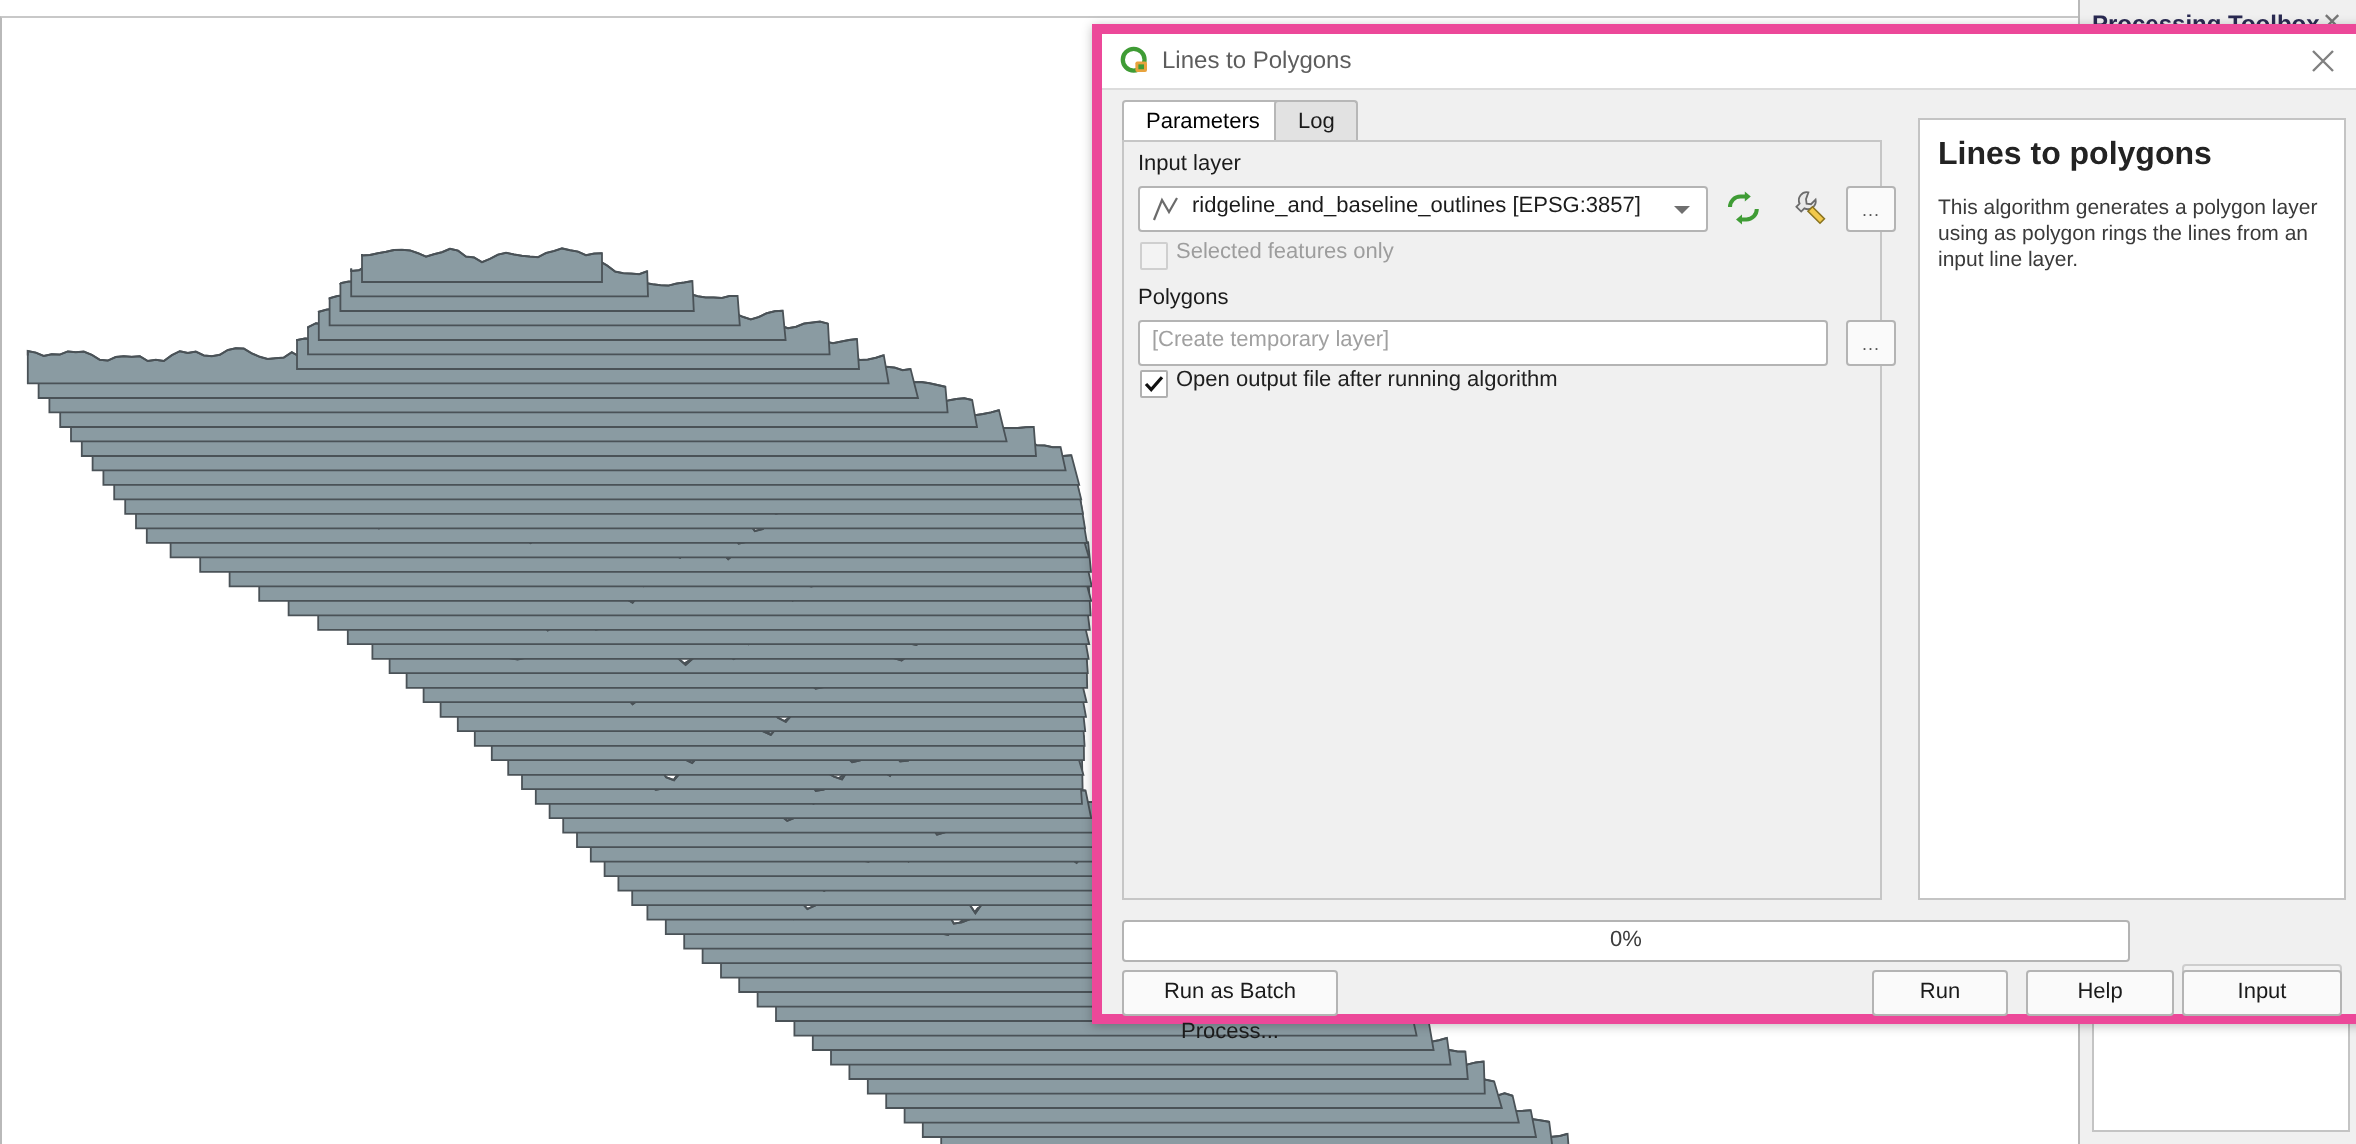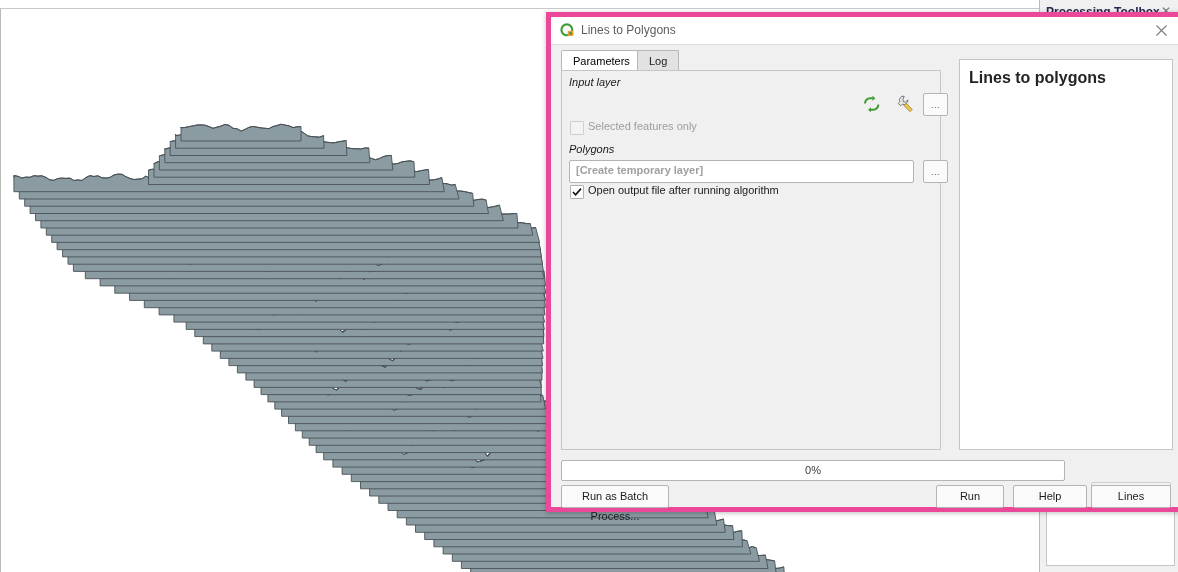--- a/index.html
+++ b/index.html
@@ -75,41 +75,40 @@
     border:1px solid #b7b7b7;border-bottom:none;
     border-radius:2px 2px 0 0;background:#e2e2e2;text-align:right;
   }
   .tab.active{background:#ffffff;color:#000;}
 
   
   #params-panel{
     position:absolute;left:10px;top:53px;width:378px;height:378px;
     background:#f0f0f0;border:1px solid #c6c6c6;
   }
-  .field-label{position:absolute;font-size:11px;color:#1b1b1b;white-space:nowrap;font-style:italic;}
+  .field-label{position:absolute;font-size:11px;color:#1b1b1b;white-space:nowrap;}
 
   .combo{
     position:absolute;height:21px;background:#fff;border:1px solid #b4b4b4;
     border-radius:2px;
   }
   .combo-text{
     position:absolute;left:26px;top:3px;font-size:11px;color:#1b1b1b;
     white-space:nowrap;
   }
   .combo-geom-icon{position:absolute;left:6px;top:4px;width:14px;height:13px;}
   .combo-arrow{
     position:absolute;right:8px;top:9px;width:0;height:0;
     border-left:4px solid transparent;border-right:4px solid transparent;
     border-top:4px solid #6f6f6f;
   }
 
   .lineedit{
     position:absolute;height:21px;background:#fff;border:1px solid #b4b4b4;
     border-radius:2px;
-    font-weight:bold;
   }
   .lineedit-text{
     position:absolute;left:6px;top:3px;font-size:11px;color:#a0a0a0;
     white-space:nowrap;
   }
 
   .toolbtn{
     position:absolute;width:23px;height:21px;background:#fafafa;
     border:1px solid #b4b4b4;border-radius:2px;
   }
@@ -325,20 +324,27 @@
 
   <div id="tabstrip">
     <div class="tab active" style="left:0">Parameters</div>
     <div class="tab" style="left:76px">Log</div>
   </div>
 
   <div id="params-panel">
 
     <div class="field-label" style="left:7px;top:5px">Input layer</div>
 
+    <div class="combo" style="left:7px;top:22px;width:283px">
+      <svg class="combo-geom-icon" viewBox="0 0 14 13">
+        <path d="M1 12 L5 2 L8.5 8 L12.5 1" stroke="#6b6b6b" stroke-width="1.1" fill="none"></path>
+      </svg>
+      <div class="combo-text">ridgeline_and_baseline_outlines [EPSG:3857]</div>
+      <div class="combo-arrow"></div>
+    </div>
 
     <svg class="iconbtn" style="left:299px;top:23px" viewBox="0 0 22 20">
       <path d="M4 9.5 a5.2 5.2 0 0 1 5.2-5.2 h2.4" stroke="#3f9c35" stroke-width="2" fill="none"></path>
       <path d="M11.4 1.8 l3 2.5 l-3 2.5 z" fill="#3f9c35"></path>
       <path d="M17.4 10.5 a5.2 5.2 0 0 1 -5.2 5.2 h-2.4" stroke="#3f9c35" stroke-width="2" fill="none"></path>
       <path d="M10 13.2 l-3 2.5 l3 2.5 z" fill="#3f9c35"></path>
     </svg>
 
     <svg class="iconbtn" style="left:333px;top:23px" viewBox="0 0 22 20">
       <path d="M9.2 2.2 a4 4 0 0 0 -4.4 5.6 l-1.6 1.6 l2.4 2.4 l1.6-1.6 a4 4 0 0 0 5.6-4.4 l-2.3 2.3 l-2.2-0.3 l-0.3-2.2 z" fill="#e9e9e9" stroke="#6b6b6b" stroke-width="0.9"></path>
@@ -366,25 +372,26 @@
       <svg viewBox="0 0 12 12" width="12" height="12">
         <path d="M2 6 L4.6 8.8 L10 2.6" stroke="#111" stroke-width="1.6" fill="none"></path>
       </svg>
     </div>
     <div class="chk-label" style="left:26px;top:113px">Open output file after running algorithm</div>
 
   </div>
 
   <div id="help-panel">
     <div id="help-title">Lines to polygons</div>
+    <div class="help-para" style="top:38px">This algorithm generates a polygon layer using as polygon rings the lines from an input line layer.</div>
   </div>
 
   <div id="progressbar">
     <div id="progress-text">0%</div>
   </div>
 
   <div class="btn disabled" style="left:540px;top:465px;width:78px">Cancel</div>
 
   <div class="btn" style="left:10px;top:468px;width:106px">Run as Batch Process...</div>
   <div class="btn" style="left:385px;top:468px;width:66px">Run</div>
   <div class="btn" style="left:462px;top:468px;width:72px">Help</div>
-  <div class="btn" style="left:540px;top:468px;width:78px">Lines</div>
+  <div class="btn" style="left:540px;top:468px;width:78px">Input</div>
 </div>
 
 </body></html>

